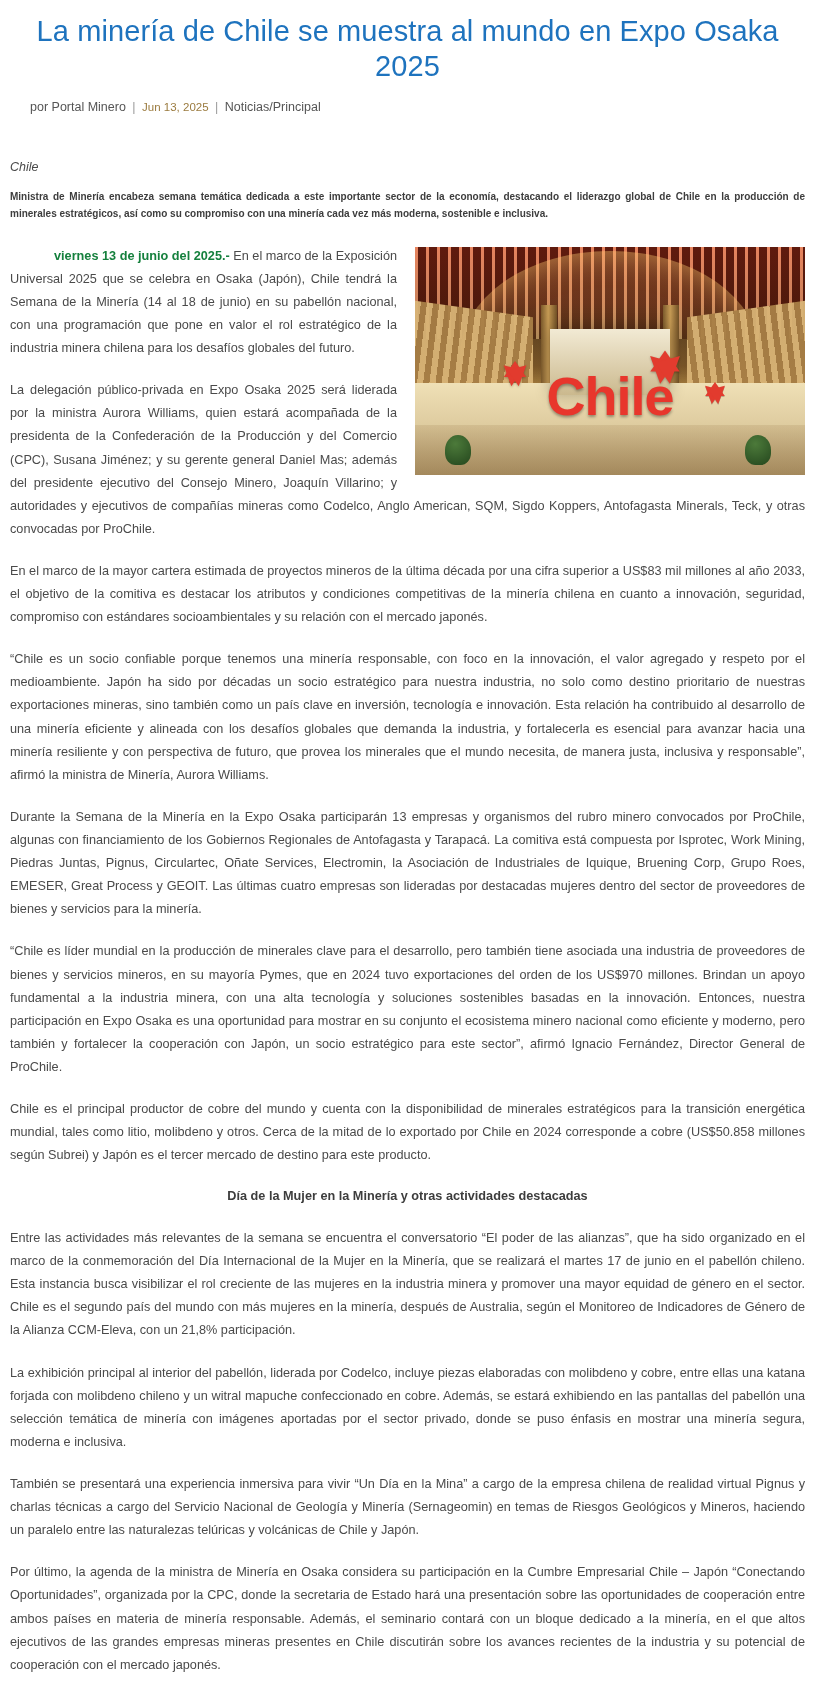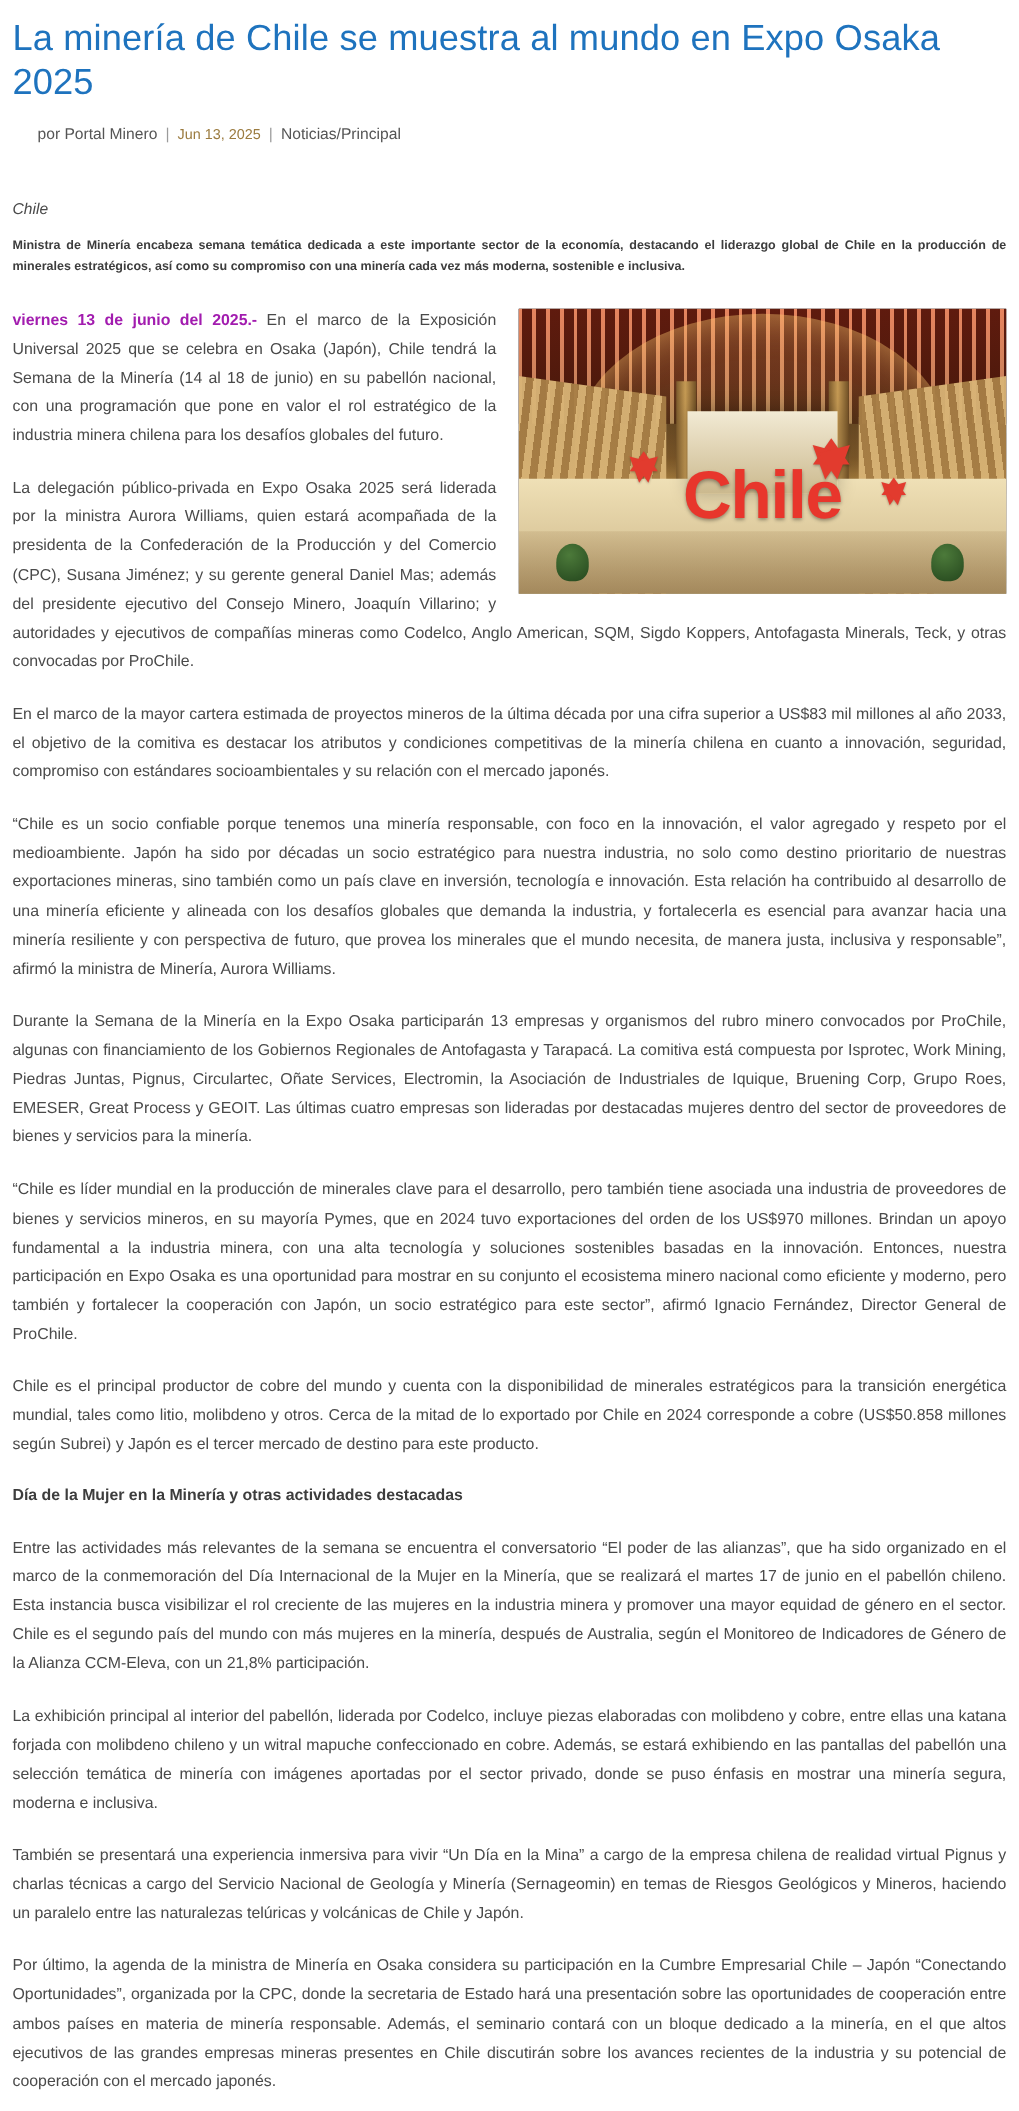--- a/index.html
+++ b/index.html
@@ -18,20 +18,21 @@
     box-sizing: border-box;
     padding: 14px 10px 20px 10px;
   }
   h1.article-title {
     font-weight: 400;
     font-size: 29px;
     line-height: 1.22;
     color: #1e73be;
     margin: 0 0 14px 0;
     letter-spacing: 0.1px;
+    text-align: center;
   }
   .meta {
     font-size: 12.5px;
     color: #555555;
     margin: 0 0 44px 0;
     line-height: 1.4;
     padding-left: 20px;
   }
   .meta .sep {
     color: #9b9b9b;
@@ -60,28 +61,30 @@
     margin: 0 0 22px 0;
   }
   p.body {
     font-size: 12.7px;
     line-height: 1.82;
     text-align: justify;
     color: #4a4a4a;
     margin: 0 0 19px 0;
   }
   p.body b, p.body strong {
-    color: #a21caf;
+    color: #15803d;
+    margin-left: 44px;
   }
   .subhead {
     font-weight: bold;
     font-size: 12.7px;
     color: #3d3d3d;
     margin: 0 0 19px 0;
     line-height: 1.7;
+    text-align: center;
   }
   .figure {
     float: right;
     width: 390px;
     height: 228px;
     margin: 2px 0 10px 18px;
     position: relative;
     overflow: hidden;
     background: #1b1208;
     border: 0;

